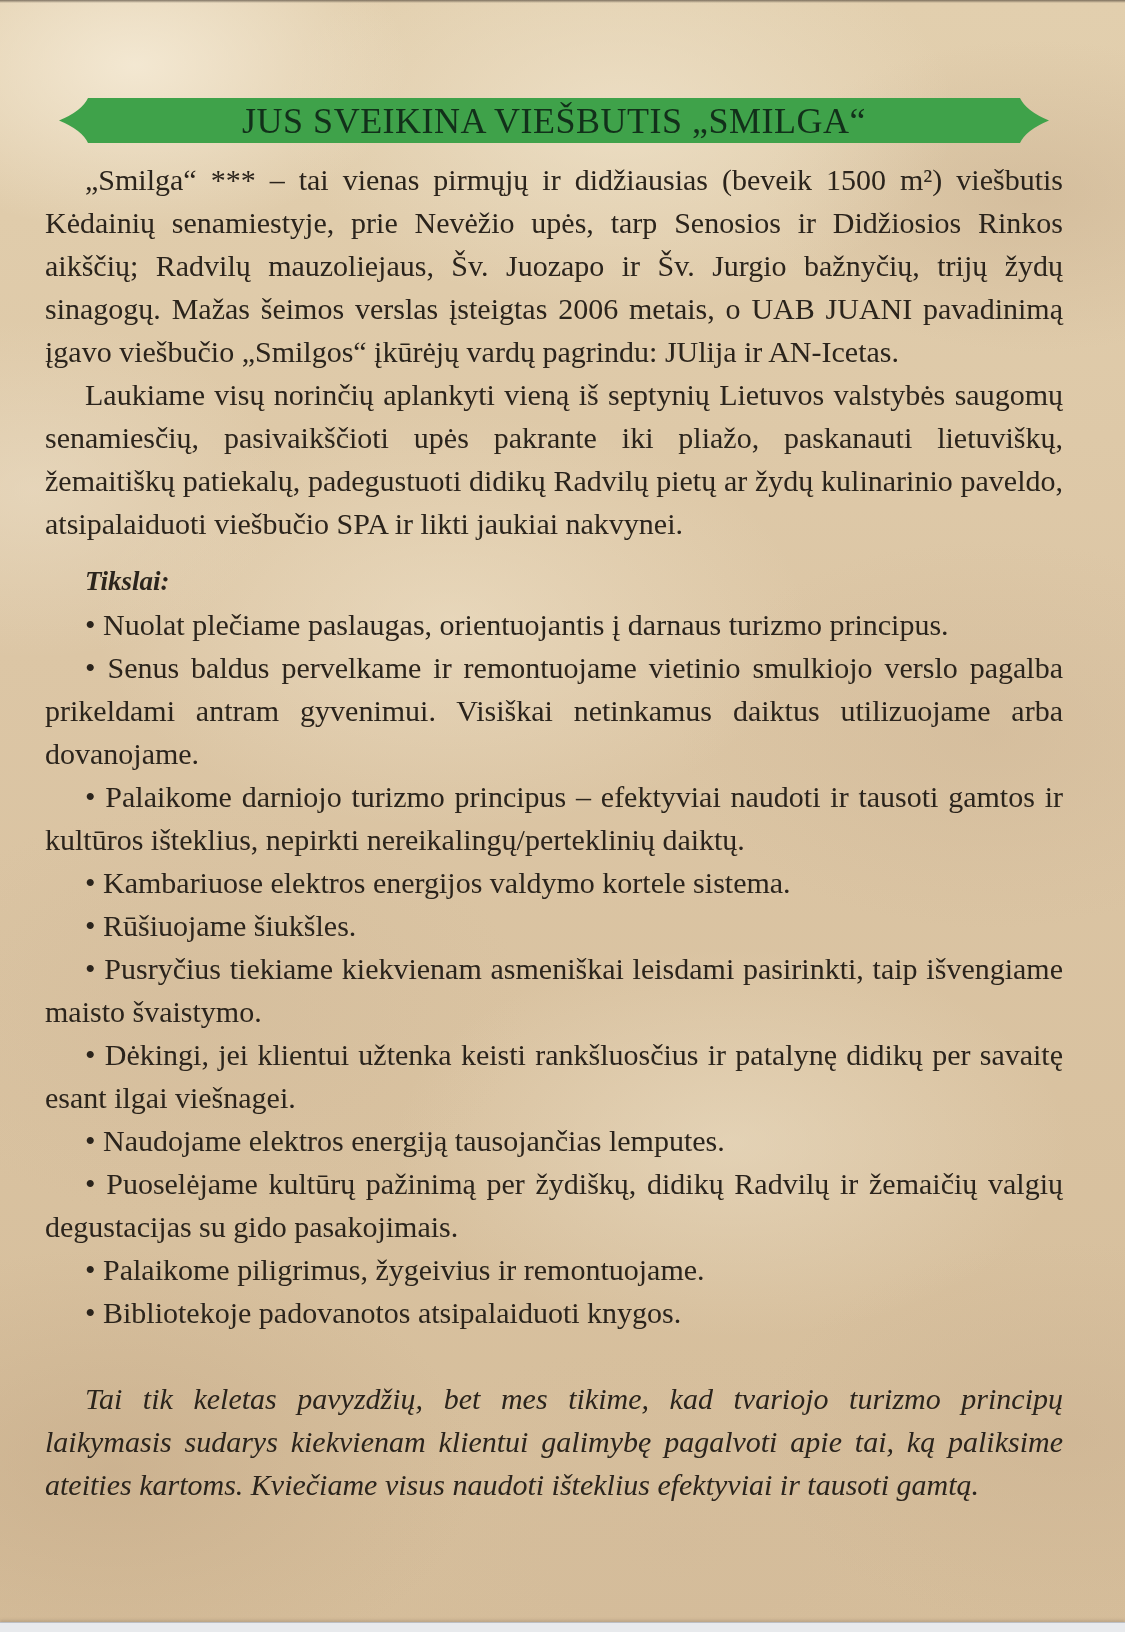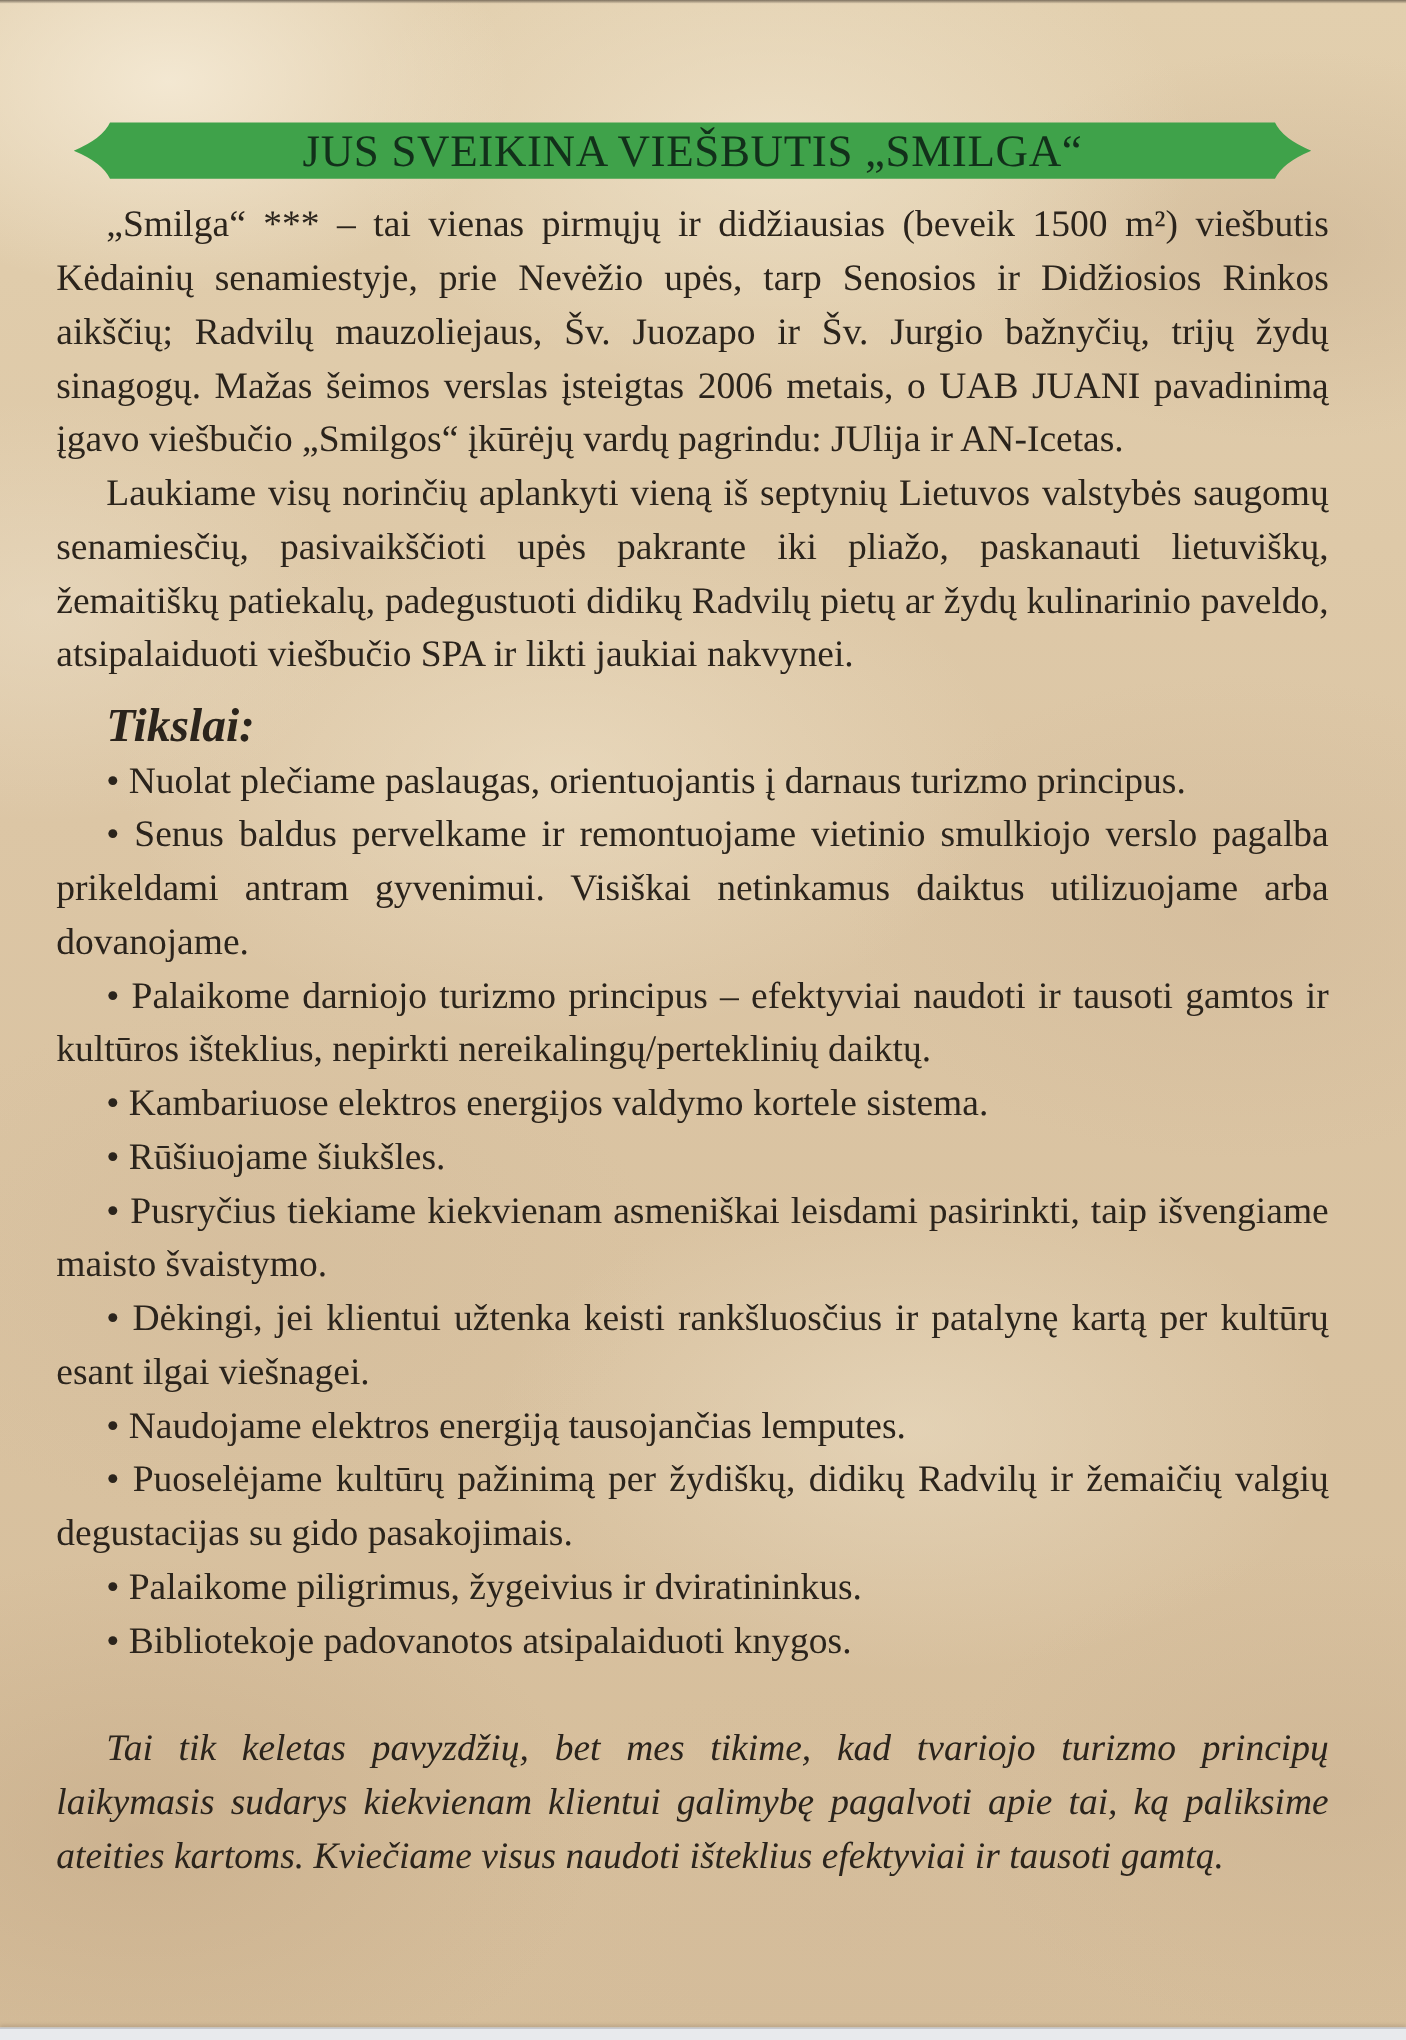--- a/index.html
+++ b/index.html
@@ -52,21 +52,21 @@
     font-size: 30px;
     line-height: 43px;
   }
   .para {
     margin: 0;
     text-align: justify;
     text-indent: 40px;
   }
   .goals-heading {
     margin: 15px 0 0;
-    font-size: 38px;
+    font-size: 27px;
     font-weight: bold;
     font-style: italic;
     line-height: 43px;
   }
   .closing { margin-top: 43px; font-style: italic; }
   .bottom-strip {
     position: absolute; left: 0; right: 0; bottom: 0; height: 10px;
     background: #e8eaed;
     border-top: 1px solid #bcbfc4;
     box-shadow: 0 -2px 3px rgba(120,100,80,.25);
@@ -88,22 +88,22 @@
   <p class="para">„Smilga“ *** – tai vienas pirmųjų ir didžiausias (beveik 1500 m²) viešbutis Kėdainių senamiestyje, prie Nevėžio upės, tarp Senosios ir Didžiosios Rinkos aikščių; Radvilų mauzoliejaus, Šv. Juozapo ir Šv. Jurgio bažnyčių, trijų žydų sinagogų. Mažas šeimos verslas įsteigtas 2006 metais, o UAB JUANI pavadinimą įgavo viešbučio „Smilgos“ įkūrėjų vardų pagrindu: JUlija ir AN-Icetas.</p>
   <p class="para">Laukiame visų norinčių aplankyti vieną iš septynių Lietuvos valstybės saugomų senamiesčių, pasivaikščioti upės pakrante iki pliažo, paskanauti lietuviškų, žemaitiškų patiekalų, padegustuoti didikų Radvilų pietų ar žydų kulinarinio paveldo, atsipalaiduoti viešbučio SPA ir likti jaukiai nakvynei.</p>
   <h2 class="goals-heading para">Tikslai:</h2>
   <div>
       <p class="para">• Nuolat plečiame paslaugas, orientuojantis į darnaus turizmo principus.</p>
       <p class="para">• Senus baldus pervelkame ir remontuojame vietinio smulkiojo verslo pagalba prikeldami antram gyvenimui. Visiškai netinkamus daiktus utilizuojame arba dovanojame.</p>
       <p class="para">• Palaikome darniojo turizmo principus – efektyviai naudoti ir tausoti gamtos ir kultūros išteklius, nepirkti nereikalingų/perteklinių daiktų.</p>
       <p class="para">• Kambariuose elektros energijos valdymo kortele sistema.</p>
       <p class="para">• Rūšiuojame šiukšles.</p>
       <p class="para">• Pusryčius tiekiame kiekvienam asmeniškai leisdami pasirinkti, taip išvengiame maisto švaistymo.</p>
-      <p class="para">• Dėkingi, jei klientui užtenka keisti rankšluosčius ir patalynę kartą per kultūrų esant ilgai viešnagei.</p>
+      <p class="para">• Dėkingi, jei klientui užtenka keisti rankšluosčius ir patalynę didikų per savaitę esant ilgai viešnagei.</p>
       <p class="para">• Naudojame elektros energiją tausojančias lemputes.</p>
       <p class="para">• Puoselėjame kultūrų pažinimą per žydiškų, didikų Radvilų ir žemaičių valgių degustacijas su gido pasakojimais.</p>
-      <p class="para">• Palaikome piligrimus, žygeivius ir dviratininkus.</p>
+      <p class="para">• Palaikome piligrimus, žygeivius ir remontuojame.</p>
       <p class="para">• Bibliotekoje padovanotos atsipalaiduoti knygos.</p>
     </div>
   <p class="para closing">Tai tik keletas pavyzdžių, bet mes tikime, kad tvariojo turizmo principų laikymasis sudarys kiekvienam klientui galimybę pagalvoti apie tai, ką paliksime ateities kartoms. Kviečiame visus naudoti išteklius efektyviai ir tausoti gamtą.</p>
 </div>
 
 <div class="bottom-strip"></div>
 
 </body></html>

